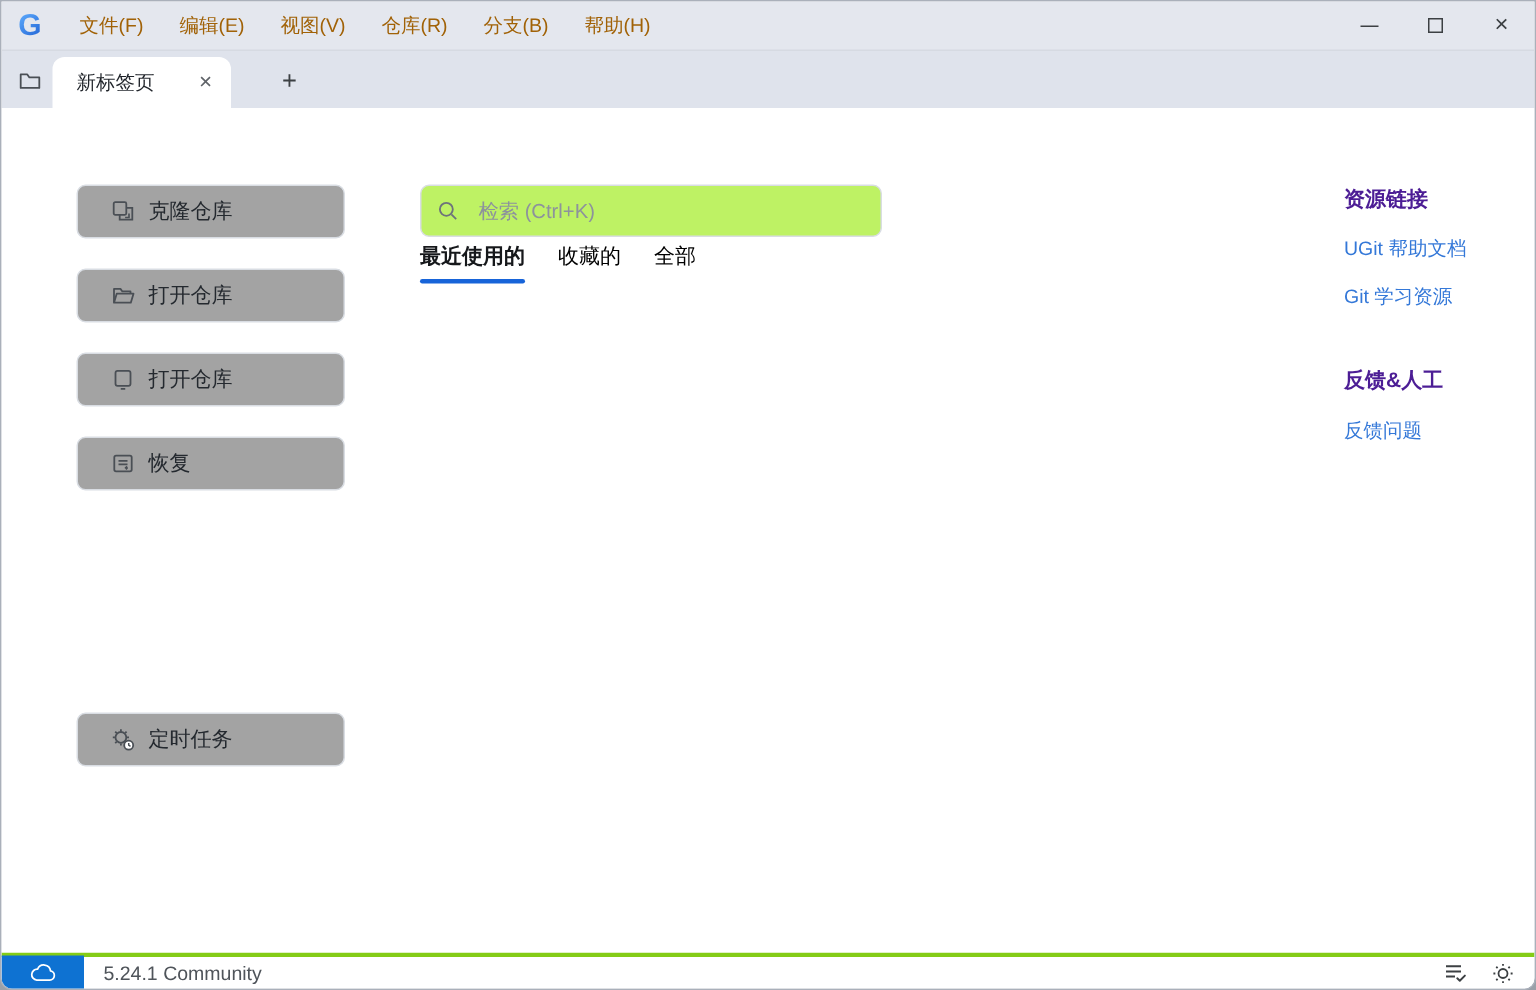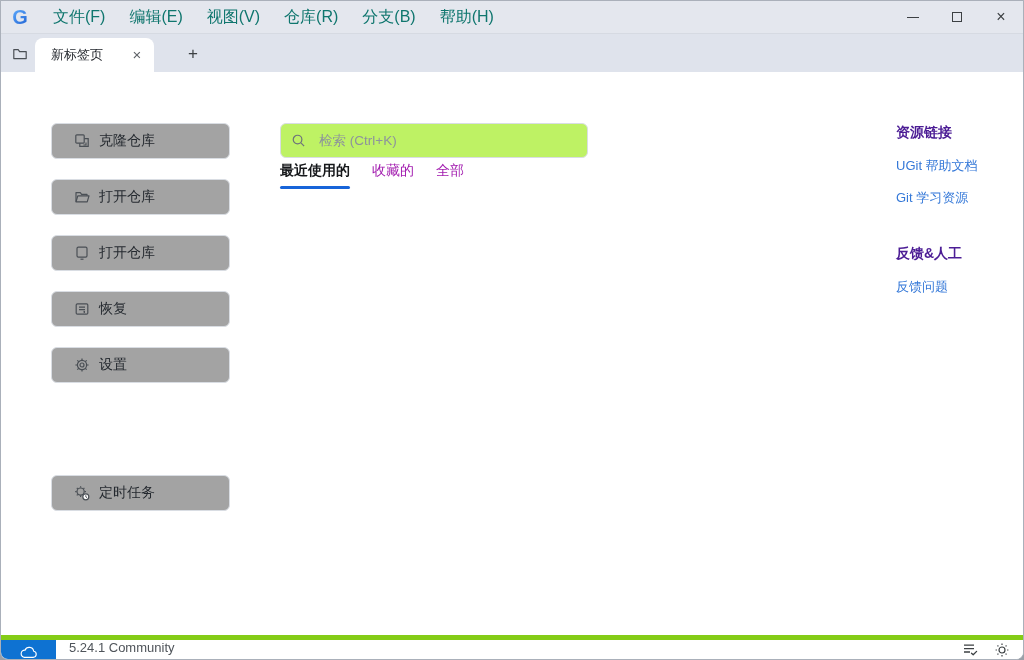--- a/index.html
+++ b/index.html
@@ -14,21 +14,21 @@
     height:33px; background:#e4e7ee; display:flex; align-items:center;
     flex:0 0 auto; border-bottom:1px solid #d6dae2;
   }
   .logo {
     width:22px; height:22px; margin:0 10px 0 8px; font-weight:bold; font-size:20px;
     line-height:22px; text-align:center; color:#2f7bf0;
     background:linear-gradient(140deg,#62b0ff 10%,#1d5fd2 90%);
     -webkit-background-clip:text; background-clip:text; -webkit-text-fill-color:transparent;
   }
   .menu-item {
-    font-size:16px; color:#0f766e; padding:5px 12px; border-radius:4px; cursor:default;
+    font-size:13px; color:#a16207; padding:5px 12px; border-radius:4px; cursor:default;
   }
   .win-controls { margin-left:auto; display:flex; align-items:center; height:100%; }
   .win-btn { width:44px; height:100%; display:flex; align-items:center; justify-content:center; color:#3c4043; }
   .min-glyph { width:12px; height:1px; background:#3c4043; display:block; }
   .max-glyph { width:10px; height:10px; border:1px solid #3c4043; display:block; }
   .close-glyph { font-size:16px; line-height:1; color:#3c4043; }
   
   .tabbar {
     height:38px; background:#dfe3ec; display:flex; align-items:flex-end; flex:0 0 auto;
   }
@@ -59,34 +59,34 @@
     position:absolute; left:279px; top:51px; width:308px; height:35px;
     border:1px solid #d9dde3; border-radius:6px; background:#bef264;
     display:flex; align-items:center; padding:0 10px; gap:13px;
   }
   .search-box input {
     border:none; outline:none; flex:1; font-size:13.5px; color:#24292f;
     font-family:"Liberation Sans","DejaVu Sans",sans-serif; background:transparent;
   }
   .search-box input::placeholder { color:#8d939c; }
   .filter-tabs { position:absolute; left:279px; top:90px; display:flex; }
-  .filter-tab { font-size:14px; color:#a21caf; padding-bottom:9px; margin-right:22px; position:relative; }
+  .filter-tab { font-size:14px; color:#000000; padding-bottom:9px; margin-right:22px; position:relative; }
   .filter-tab.active { font-weight:bold; color:#16181b; }
   .filter-tab.active::after {
     content:""; position:absolute; left:0; right:0; bottom:0; height:3px;
     background:#1764d9; border-radius:2px;
   }
   .right-col { position:absolute; left:895px; top:52px; width:122px; display:flex; flex-direction:column; }
   .right-heading { font-size:14px; font-weight:bold; color:#4c1d95; margin-bottom:15px; }
   .right-link { font-size:13px; color:#3478d8; margin-bottom:14px; cursor:pointer; }
   .right-heading.second { margin-top:24px; }
   
   .statusbar {
-    height:24px; flex:0 0 auto; background:#fff; border-top:5px solid #84cc16;
-    display:flex; 
+    height:24px; flex:0 0 auto; background:#fff; border-top:3px solid #84cc16;
+    display:flex; align-items:center;
   }
   .status-badge {
     width:55px; height:24px; background:#0e72d2; display:flex; align-items:center;
     justify-content:center; flex:0 0 auto;
   }
   .status-version { font-size:13px; color:#4f545a; margin-left:13px; }
   .status-right { margin-left:auto; display:flex; align-items:center; gap:10px; padding-right:10px; }
   .status-icon { display:flex; align-items:center; justify-content:center; width:22px; height:20px; border-radius:3px; }
   svg { display:block; }
 </style>
@@ -168,30 +168,20 @@
       <span>
         <svg width="16" height="16" viewBox="0 0 16 16" fill="none" stroke="#4a4f55" stroke-width="1.2">
           <rect x="2.2" y="2.8" width="11.6" height="10.4" rx="1.2"></rect>
           <path d="M5 6.2 H11 M5 8.6 H11"></path>
           <path d="M9.2 10.9 H11 M11 10.9 L9.9 9.9 M11 10.9 L9.9 11.9" stroke-width="1"></path>
         </svg>
       </span>
       <span>恢复</span>
     </div>
 
-    <div class="home-btn" style="top:275px">
-      <span>
-        <svg width="16" height="16" viewBox="0 0 16 16" fill="none" stroke="#4a4f55" stroke-width="1.2">
-          <circle cx="8" cy="8" r="2"></circle>
-          <circle cx="8" cy="8" r="4.6"></circle>
-          <path d="M8 1.4 V3.4 M8 12.6 V14.6 M1.4 8 H3.4 M12.6 8 H14.6 M3.3 3.3 L4.7 4.7 M11.3 11.3 L12.7 12.7 M12.7 3.3 L11.3 4.7 M4.7 11.3 L3.3 12.7"></path>
-        </svg>
-      </span>
-      <span>设置</span>
-    </div>
 
     <div class="home-btn" style="top:403px">
       <span>
         <svg width="16" height="16" viewBox="0 0 16 16" fill="none" stroke="#4a4f55" stroke-width="1.2">
           <circle cx="6.6" cy="6.6" r="3.6"></circle>
           <path d="M6.6 1.2 V2.6 M6.6 10.6 V12 M1.2 6.6 H2.6 M10.6 6.6 H12 M2.8 2.8 L3.8 3.8 M9.4 9.4 L10.4 10.4 M10.4 2.8 L9.4 3.8 M3.8 9.4 L2.8 10.4"></path>
           <circle cx="11.8" cy="11.8" r="3" fill="#fff"></circle>
           <path d="M11.8 10.3 V11.8 L13 12.6" stroke-width="1"></path>
         </svg>
       </span>

